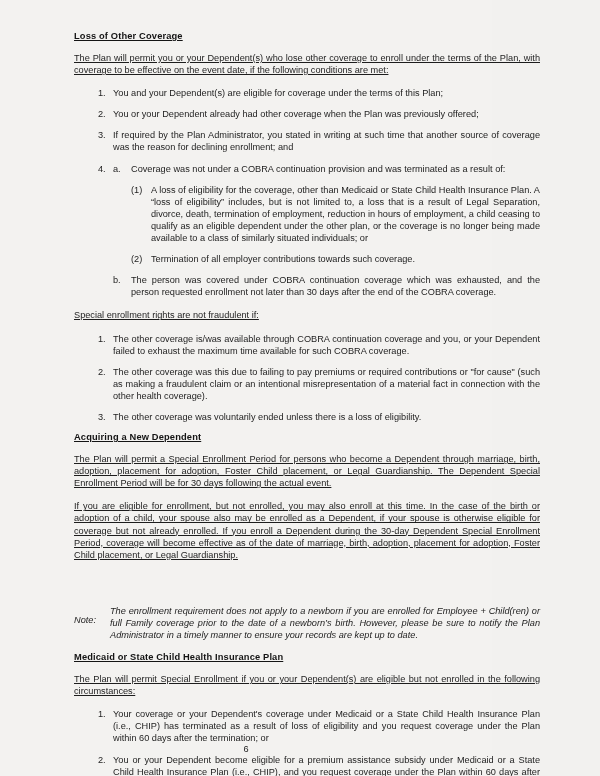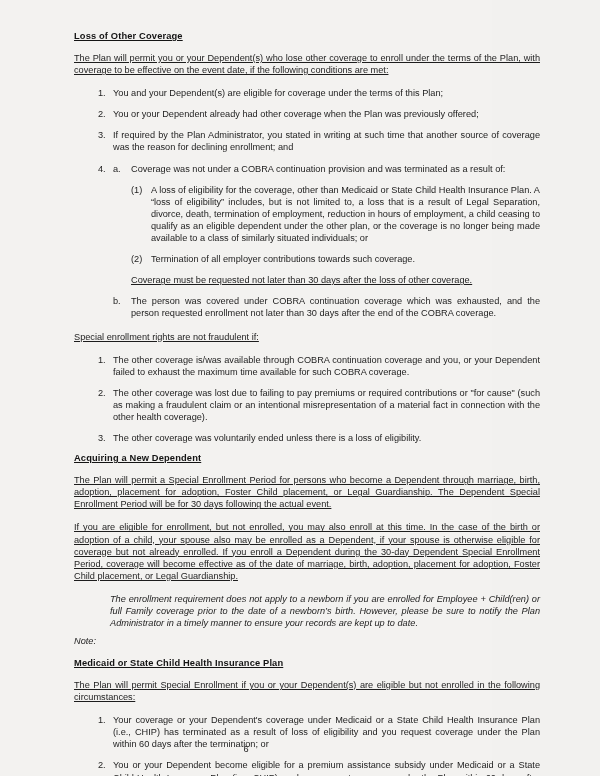--- a/index.html
+++ b/index.html
@@ -102,20 +102,21 @@
     color: #1d1d1d;
   }
   .note .nlabel {
     flex: 0 0 auto;
     width: 36px;
     margin-top: 42px;
   }
   .note .ntxt {
     flex: 1 1 auto;
     text-align: justify;
+    margin-top: 33px;
   }
 
   .page-number {
     position: absolute;
     left: 0;
     right: 0;
     top: 744px;
     text-align: center;
     font-size: 9.2px;
     color: #1d1d1d;
@@ -155,38 +156,37 @@
 
         <div class="row lvl3">
           <span class="mark">(1)</span>
           <span class="txt">A loss of eligibility for the coverage, other than Medicaid or State Child Health Insurance Plan. A “loss of eligibility” includes, but is not limited to, a loss that is a result of Legal Separation, divorce, death, termination of employment, reduction in hours of employment, a child ceasing to qualify as an eligible dependent under the other plan, or the coverage is no longer being made available to a class of similarly situated individuals; or</span>
         </div>
         <div class="row lvl3">
           <span class="mark">(2)</span>
           <span class="txt">Termination of all employer contributions towards such coverage.</span>
         </div>
 
-        <p class="body inner">Coverage must be requested not later than 30 days after the loss of other coverage.</p>
 
         <div class="row lvl2">
           <span class="mark">b.</span>
           <span class="txt">The person was covered under COBRA continuation coverage which was exhausted, and the person requested enrollment not later than 30 days after the end of the COBRA coverage.</span>
         </div>
       </div>
     </div>
 
     <p class="body" style="margin-top:11px;">Special enrollment rights are not fraudulent if:</p>
 
     <div class="row lvl1">
       <span class="mark">1.</span>
       <span class="txt">The other coverage is/was available through COBRA continuation coverage and you, or your Dependent failed to exhaust the maximum time available for such COBRA coverage.</span>
     </div>
     <div class="row lvl1">
       <span class="mark">2.</span>
-      <span class="txt">The other coverage was lost due to failing to pay premiums or required contributions or "for cause" (such as making a fraudulent claim or an intentional misrepresentation of a material fact in connection with the other health coverage).</span>
+      <span class="txt">The other coverage was this due to failing to pay premiums or required contributions or "for cause" (such as making a fraudulent claim or an intentional misrepresentation of a material fact in connection with the other health coverage).</span>
     </div>
     <div class="row lvl1">
       <span class="mark">3.</span>
       <span class="txt">The other coverage was voluntarily ended unless there is a loss of eligibility.</span>
     </div>
 
     <h2 class="sec-head gap-top">Acquiring a New Dependent</h2>
 
     <p class="body">The Plan will permit a Special Enrollment Period for persons who become a Dependent through marriage, birth, adoption, placement for adoption, Foster Child placement, or Legal Guardianship. The Dependent Special Enrollment Period will be for 30 days following the actual event.</p>
     <p class="body">If you are eligible for enrollment, but not enrolled, you may also enroll at this time. In the case of the birth or adoption of a child, your spouse also may be enrolled as a Dependent, if your spouse is otherwise eligible for coverage but not already enrolled. If you enroll a Dependent during the 30-day Dependent Special Enrollment Period, coverage will become effective as of the date of marriage, birth, adoption, placement for adoption, Foster Child placement, or Legal Guardianship.</p>

